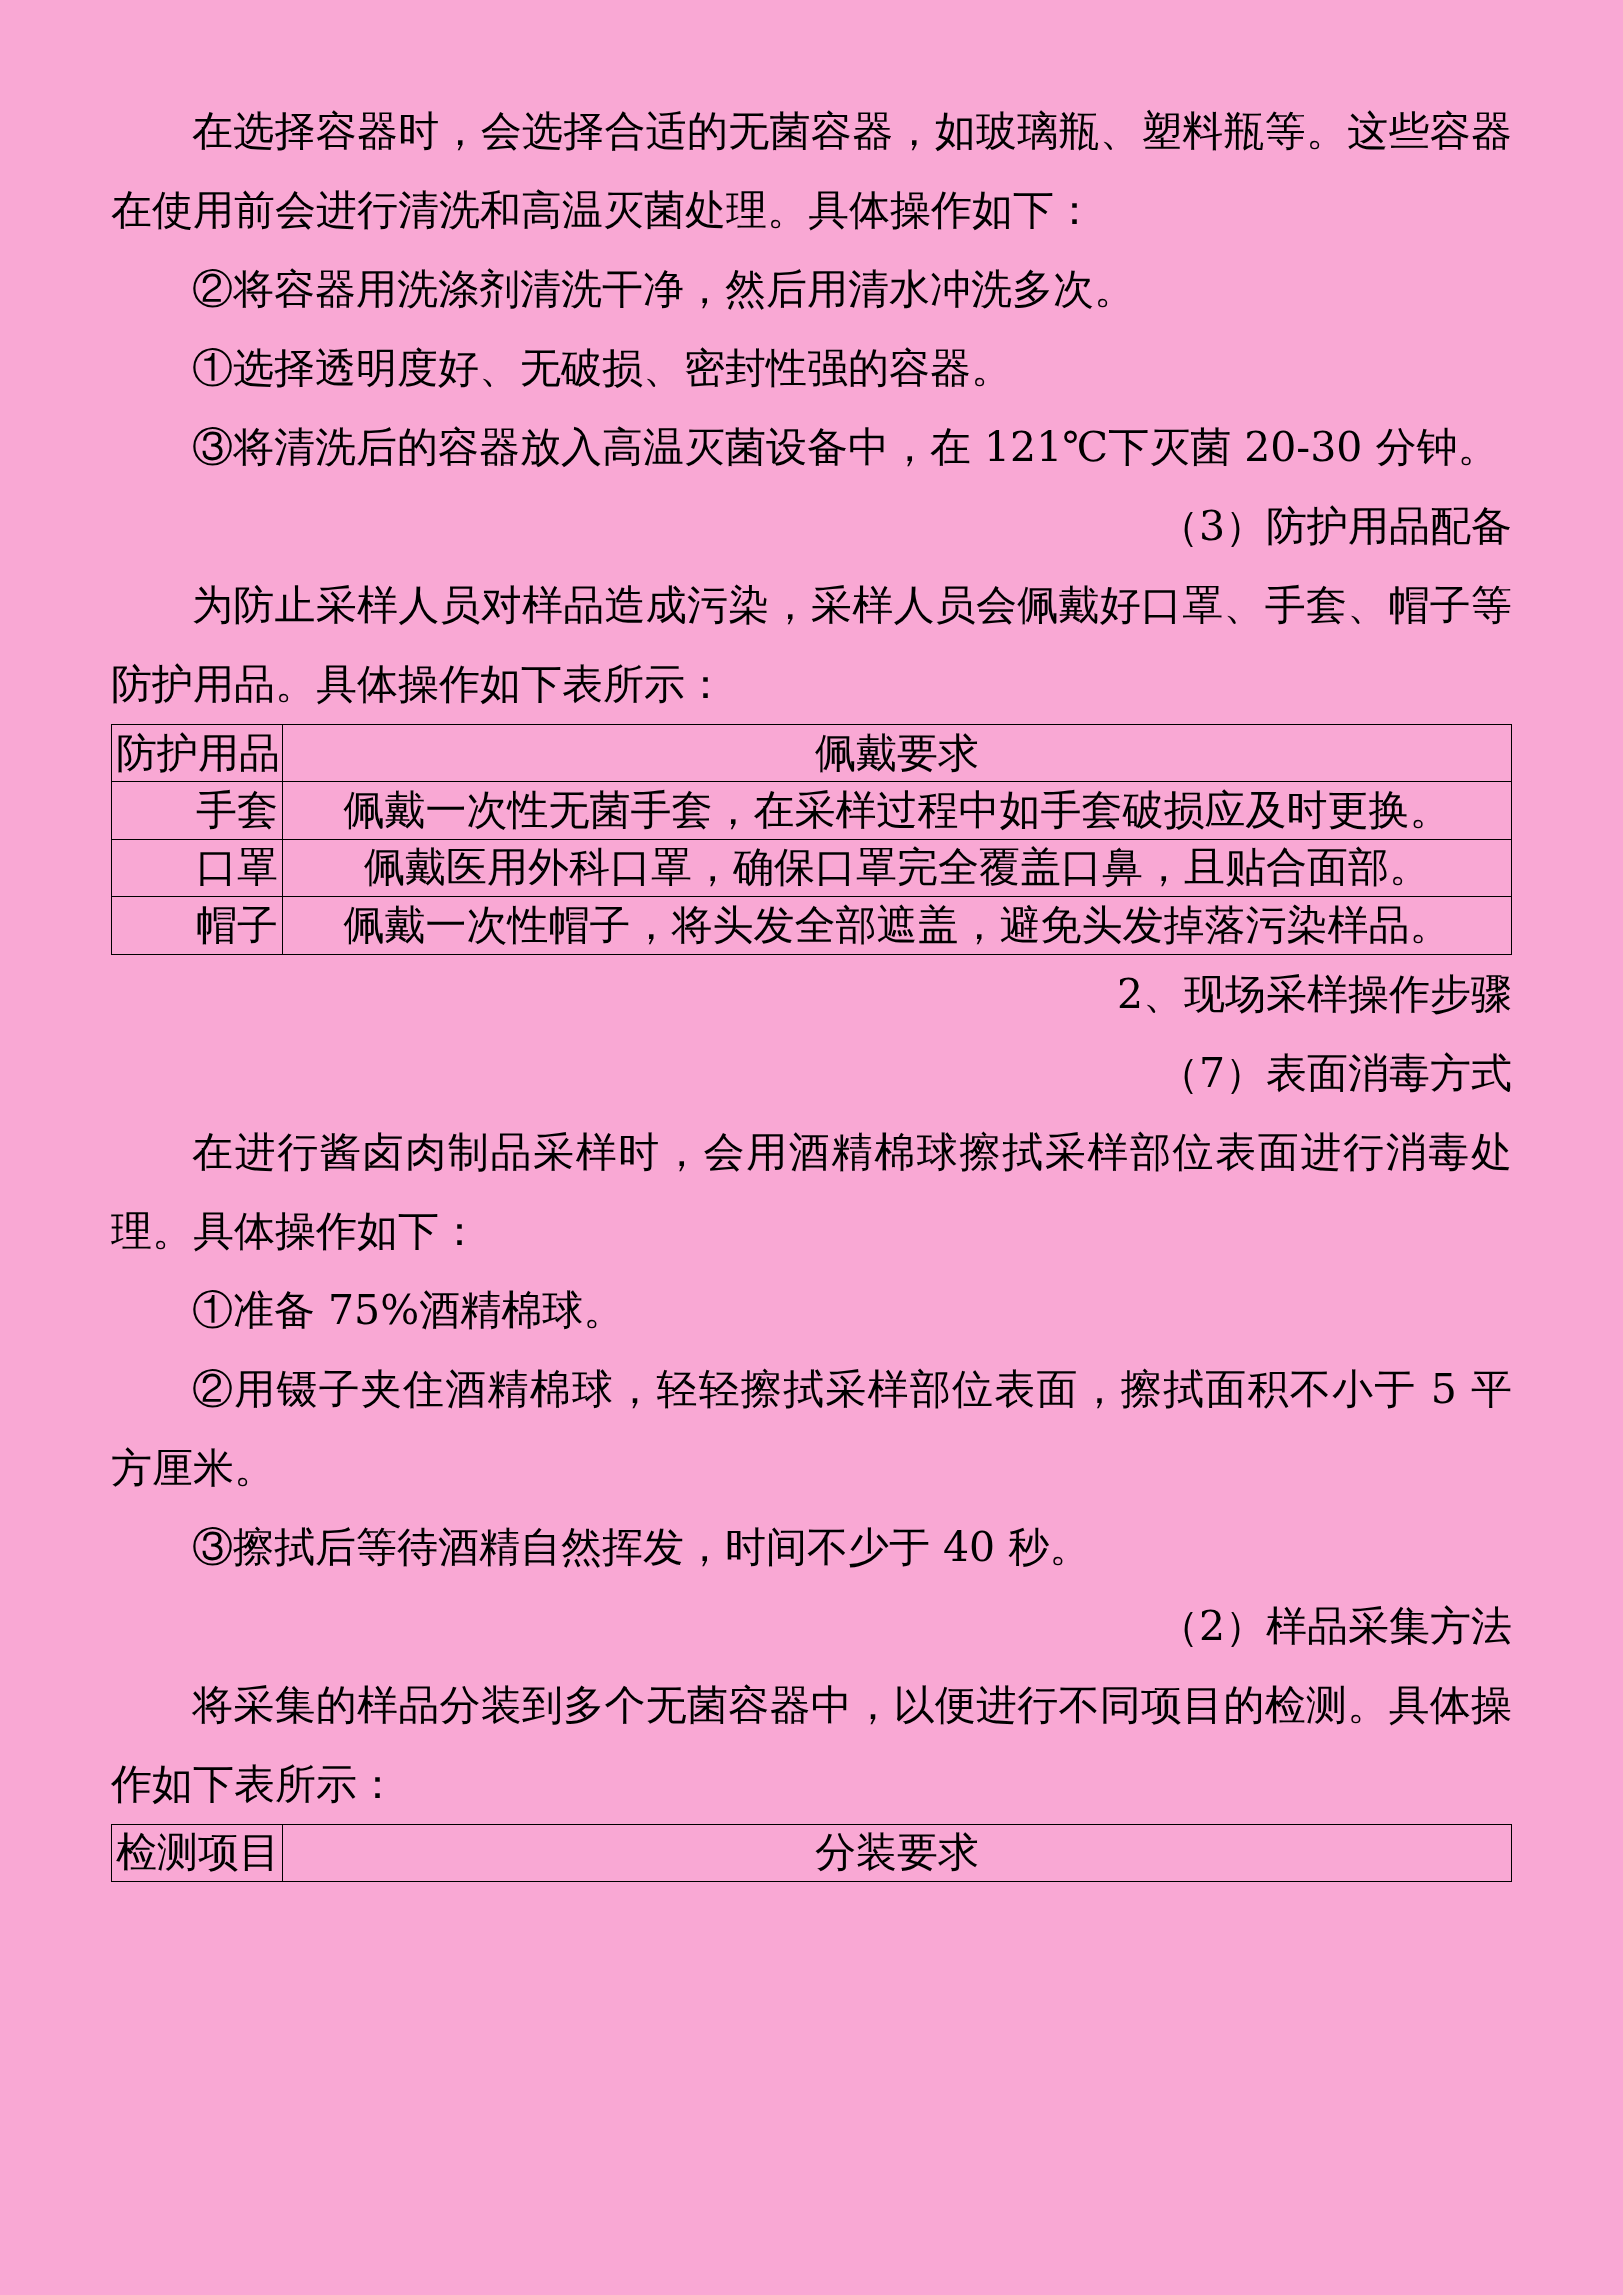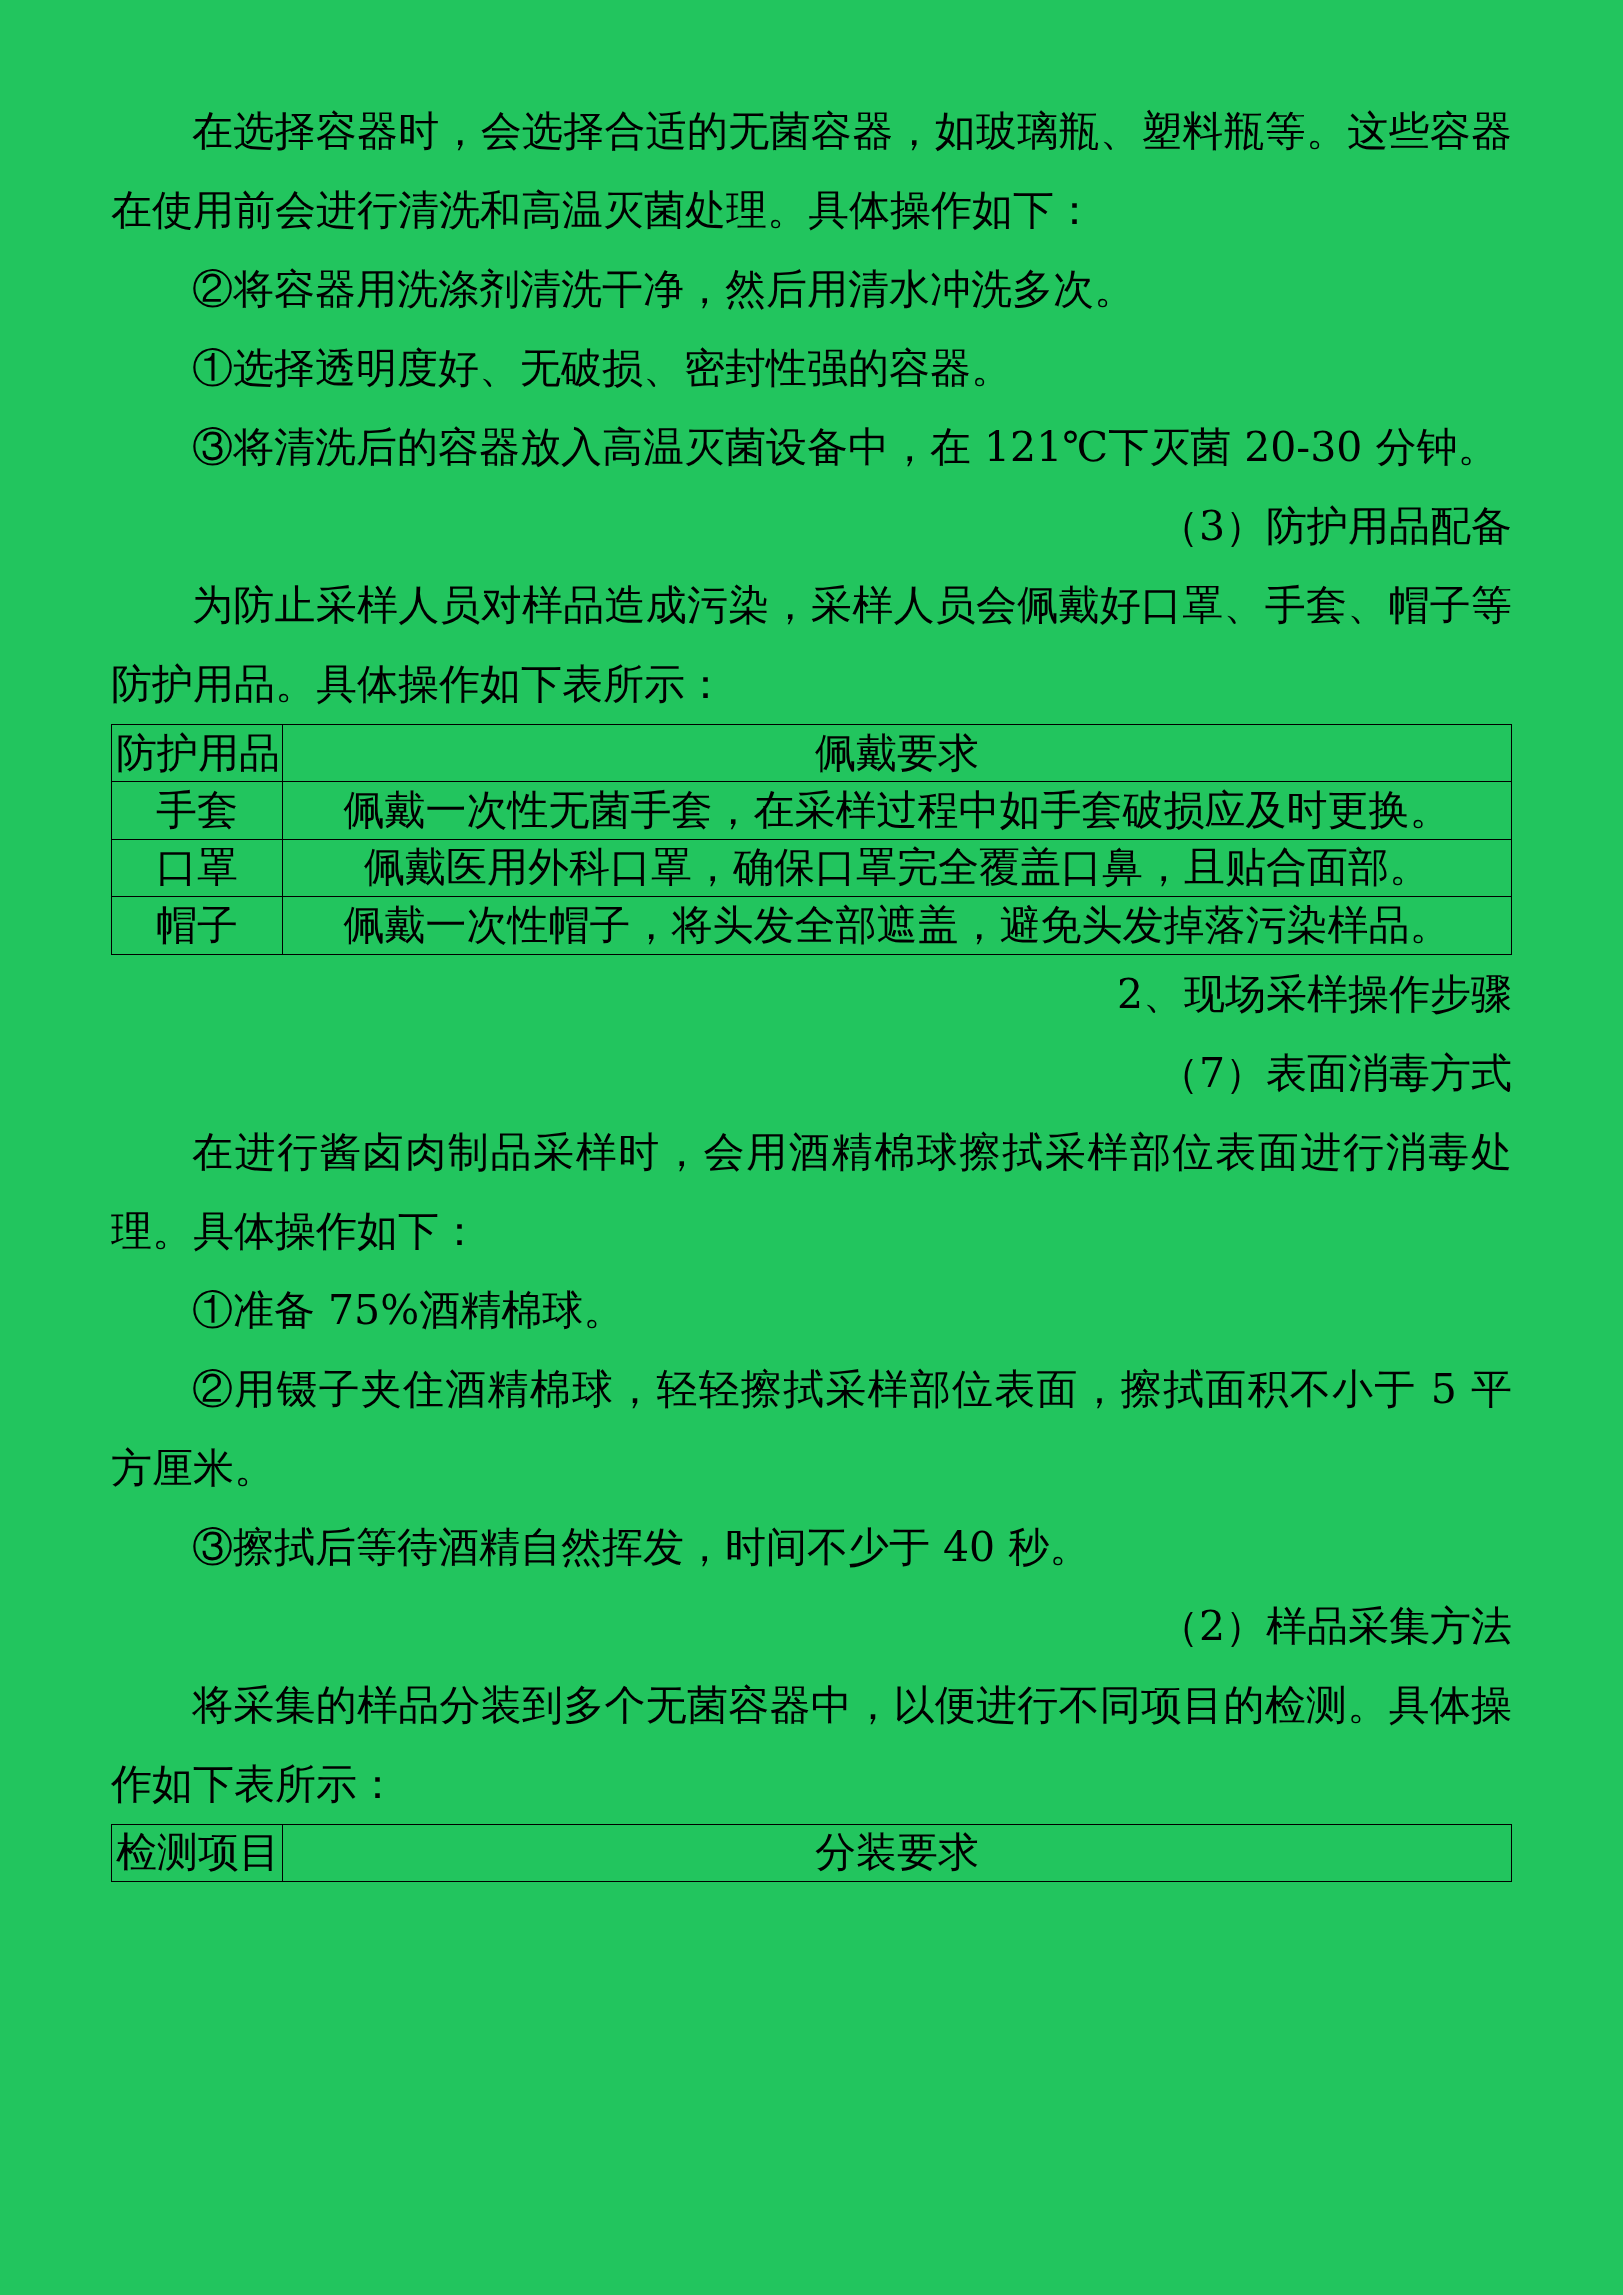--- a/index.html
+++ b/index.html
@@ -8,21 +8,21 @@
     width: 1623px;
     height: 2295px;
     font-family: "DejaVu Serif", "Liberation Serif", serif;
     color: #000000;
     overflow: hidden;
   }
   .page {
     width: 1623px;
     height: 2295px;
     padding: 92px 111px 0 111px;
-    background: #22c55e;
+    background: #f9a8d4;
   }
   p.body-para {
     font-size: 41px;
     line-height: 79px;
     text-align: justify;
     text-indent: 81px;
     letter-spacing: 0;
   }
   p.heading-para {
     font-size: 41px;
@@ -39,21 +39,21 @@
   table.doc-table td {
     border: 1.3px solid #000000;
     text-align: center;
     vertical-align: middle;
     line-height: 55px;
     padding: 0.7px 3.9px;
     font-weight: normal;
     overflow: hidden;
     white-space: nowrap;
   }
-  table.doc-table td.c1 { width: 171px; }
+  table.doc-table td.c1 { width: 171px; text-align: right; }
 </style>
 </head>
 <body>
 
 <div class="page">
 
   <p class="body-para">在选择容器时，会选择合适的无菌容器，如玻璃瓶、塑料瓶等。这些容器在使用前会进行清洗和高温灭菌处理。具体操作如下：</p>
 
   <p class="body-para">②将容器用洗涤剂清洗干净，然后用清水冲洗多次。</p>
   <p class="body-para">①选择透明度好、无破损、密封性强的容器。</p>

